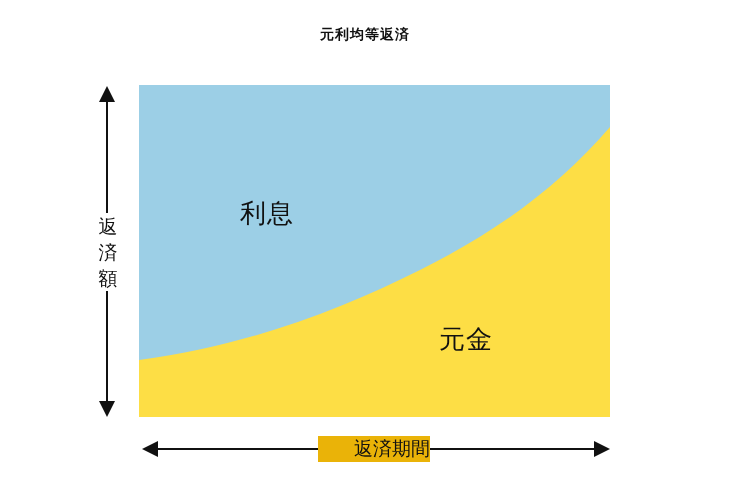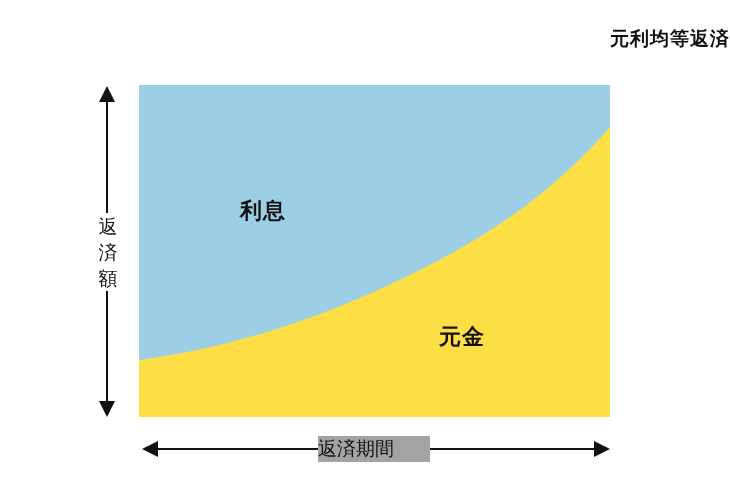--- a/index.html
+++ b/index.html
@@ -1,25 +1,25 @@
 <!DOCTYPE html>
 <html><head>
   <meta charset="utf-8">
   <style>
     html, body { margin: 0; padding: 0; background: #ffffff; }
     body { width: 730px; height: 500px; position: relative; overflow: hidden;
            font-family: "DejaVu Sans", sans-serif; color: #111; }
-    .title { position: absolute; left: 0; width: 730px; top: 26px; text-align: right;
-             font-size: 19px; font-weight: bold; letter-spacing: 1px; }
+    .title { position: absolute; left: 0; width: 730px; top: 26px; text-align: center;
+             font-size: 14px; font-weight: bold; letter-spacing: 1px; }
     svg.chart { position: absolute; left: 0; top: 0; }
-    .region-label { position: absolute; font-size: 22px; font-weight: bold; letter-spacing: 1px; text-align: right; }
+    .region-label { position: absolute; font-size: 26px; font-weight: normal; letter-spacing: 1px; text-align: right; }
     .ylabel { position: absolute; left: 94px; top: 213px; width: 28px; font-size: 19px;
               line-height: 26px; text-align: center; background: #fff; }
-    .xlabel { position: absolute; left: 318px; top: 436px; width: 112px; text-align: left;
-              font-size: 19px; background: #a3a3a3; }
+    .xlabel { position: absolute; left: 318px; top: 436px; width: 112px; text-align: right;
+              font-size: 19px; background: #eab308; }
   </style>
 </head>
 <body>
 
 <div class="title">元利均等返済</div>
 
 <svg class="chart" width="730" height="500" viewBox="0 0 730 500">
 
   <rect x="139" y="85" width="471" height="332" fill="#9CCFE6"></rect>
 

